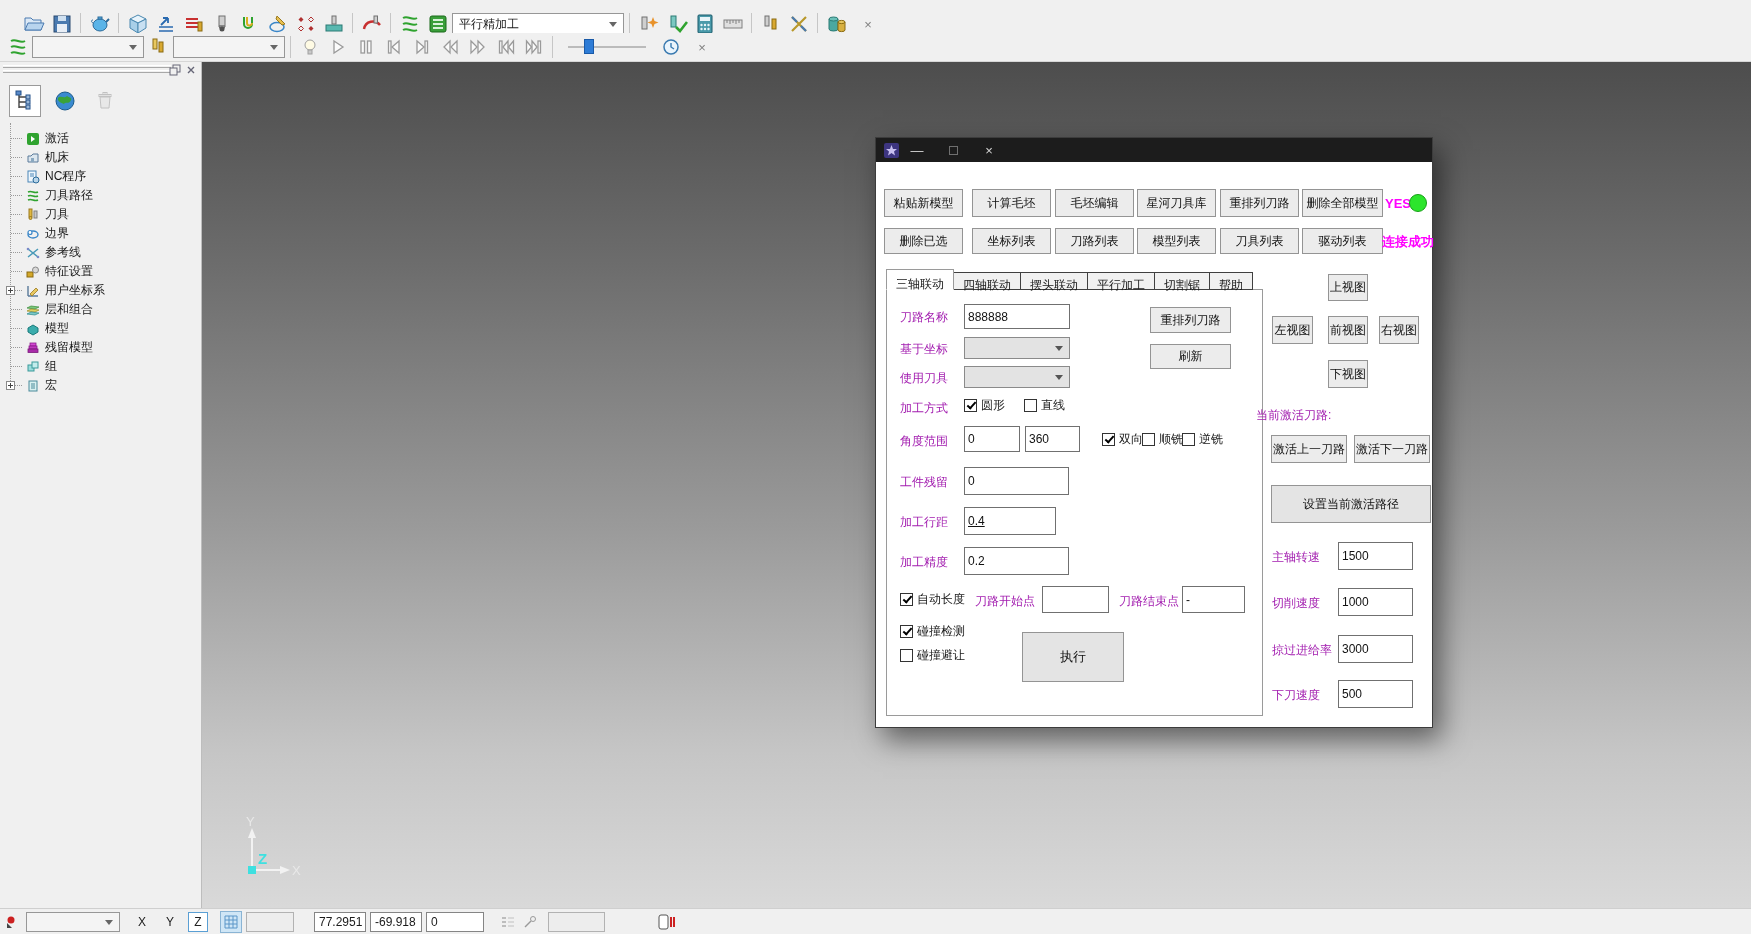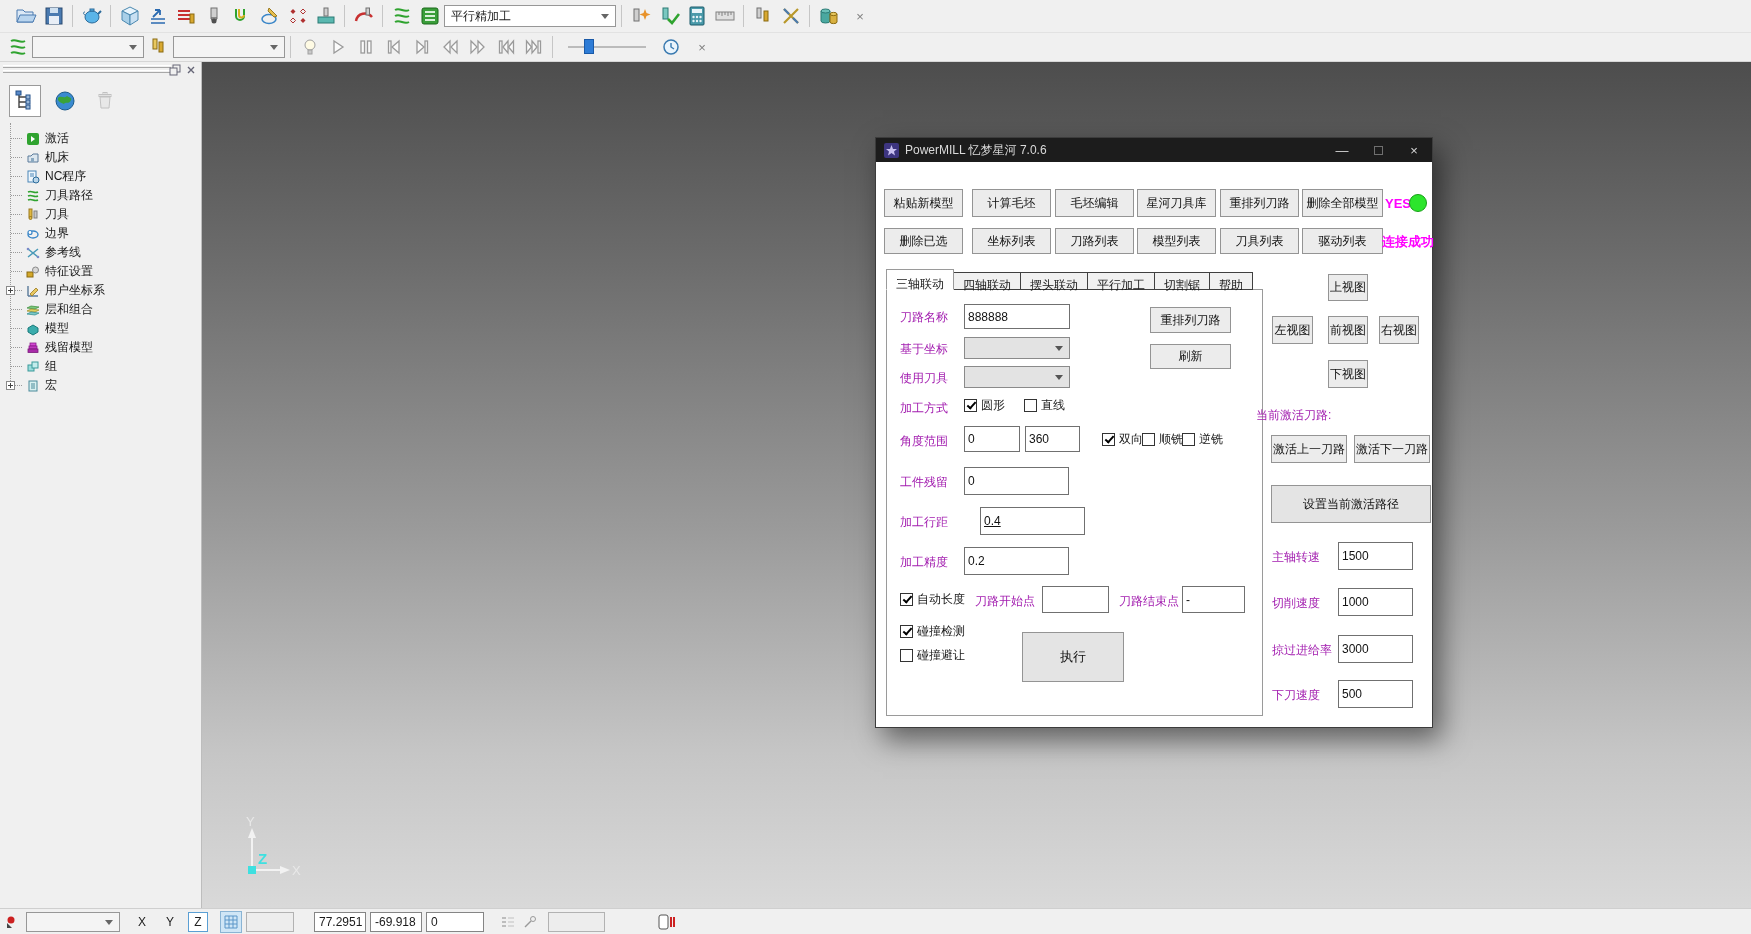--- a/index.html
+++ b/index.html
@@ -1,21 +1,21 @@
 <!DOCTYPE html>
 <html><head>
 <meta charset="utf-8">
 <style>
 *{margin:0;padding:0;box-sizing:border-box}
 html,body{width:1751px;height:934px}
 body{font-family:"Liberation Sans","DejaVu Sans",sans-serif;font-size:12px;color:#1a1a1a;background:#f0f0f0;overflow:hidden}
 .screen{position:relative;width:1751px;height:934px;background:#f0f0f0}
 
 .tb{position:absolute;display:flex;align-items:center;background:#f0f0f0}
-.tb1{left:0;top:0;width:1751px;height:33px;border-bottom:1px solid #e2e2e2;padding-left:12px;gap:1px}
+.tb1{left:0;top:8px;width:1751px;height:33px;border-bottom:1px solid #e2e2e2;padding-left:20px;gap:1px}
 .tb2{left:0;top:33px;width:1751px;height:29px;border-bottom:1px solid #d6d6d6;padding-left:4px;gap:1px}
 .tbtn{width:27px;height:26px;display:flex;align-items:center;justify-content:center;flex:none}
 .tsep{width:1px;height:22px;background:#c6c6c6;margin:0 4px;flex:none}
 .combo{height:22px;background:#fff;border:1px solid #979797;display:flex;align-items:center;position:relative;font-size:12px;padding:0 20px 0 6px;flex:none}
 .combo .chev{position:absolute;right:6px;top:8px;width:0;height:0;border:4px solid transparent;border-top:5px solid #666}
 .tclose{width:18px;height:18px;display:flex;align-items:center;justify-content:center;color:#808080;font-size:13px;margin-left:8px;flex:none}
 .slider{width:78px;height:18px;position:relative;margin:0 10px;flex:none}
 .slider .track{position:absolute;left:0;right:0;top:8px;height:2px;background:#bbb}
 .slider .handle{position:absolute;left:16px;top:1px;width:10px;height:15px;background:#2e7cd6;border:1px solid #1a5aa8}
 
@@ -520,21 +520,20 @@
       <text x="28" y="50" font-size="15" font-weight="bold" fill="#3ee0e0">Z</text>
     </svg>
   </div>
 
   <div class="dlg">
     <div class="dtitle">
       <svg width="15" height="15" viewBox="0 0 15 15">
           <rect width="15" height="15" rx="2" fill="#3d3580"></rect>
           <polygon points="7.5,2 9,6 13,6 10,8.5 11,12.5 7.5,10 4,12.5 5,8.5 2,6 6,6" fill="#c8c0f0"></polygon>
         </svg>
-      <span class="t">PowerMILL 忆梦星河  7.0.6</span>
       <span class="wbtn">—</span>
       <span class="wbtn">
           <span class="maxbox"></span>
         </span>
       <span class="wbtn">×</span>
     </div>
 
     <span class="dbtn" style="left:8px;top:51px;width:79px;height:28px">粘贴新模型</span>
     <span class="dbtn" style="left:96px;top:51px;width:79px;height:28px">计算毛坯</span>
     <span class="dbtn" style="left:179px;top:51px;width:79px;height:28px">毛坯编辑</span>
@@ -600,21 +599,21 @@
         </span>
       <span class="cb" style="left:295px;top:141px">
           <span class="cbbox"></span>
           <span>逆铣</span>
         </span>
 
       <span class="flbl" style="left:13px;top:184px">工件残留</span>
       <input class="inp" style="left: 77px; top: 177px; width: 105px; height: 28px;" value="0">
 
       <span class="flbl" style="left:13px;top:224px">加工行距</span>
-      <input class="inp" style="left: 93px; top: 217px; width: 105px; height: 28px; text-decoration: underline;" value="0.4">
+      <input class="inp" style="left: 77px; top: 217px; width: 92px; height: 28px; text-decoration: underline;" value="0.4">
 
       <span class="flbl" style="left:13px;top:264px">加工精度</span>
       <input class="inp" style="left: 77px; top: 257px; width: 105px; height: 28px;" value="0.2">
 
       <span class="cb checked" style="left:13px;top:301px">
           <span class="cbbox"></span>
           <span>自动长度</span>
         </span>
       <span class="flbl" style="left:88px;top:303px">刀路开始点</span>
       <input class="inp" style="left: 155px; top: 296px; width: 67px; height: 27px;" value="">

